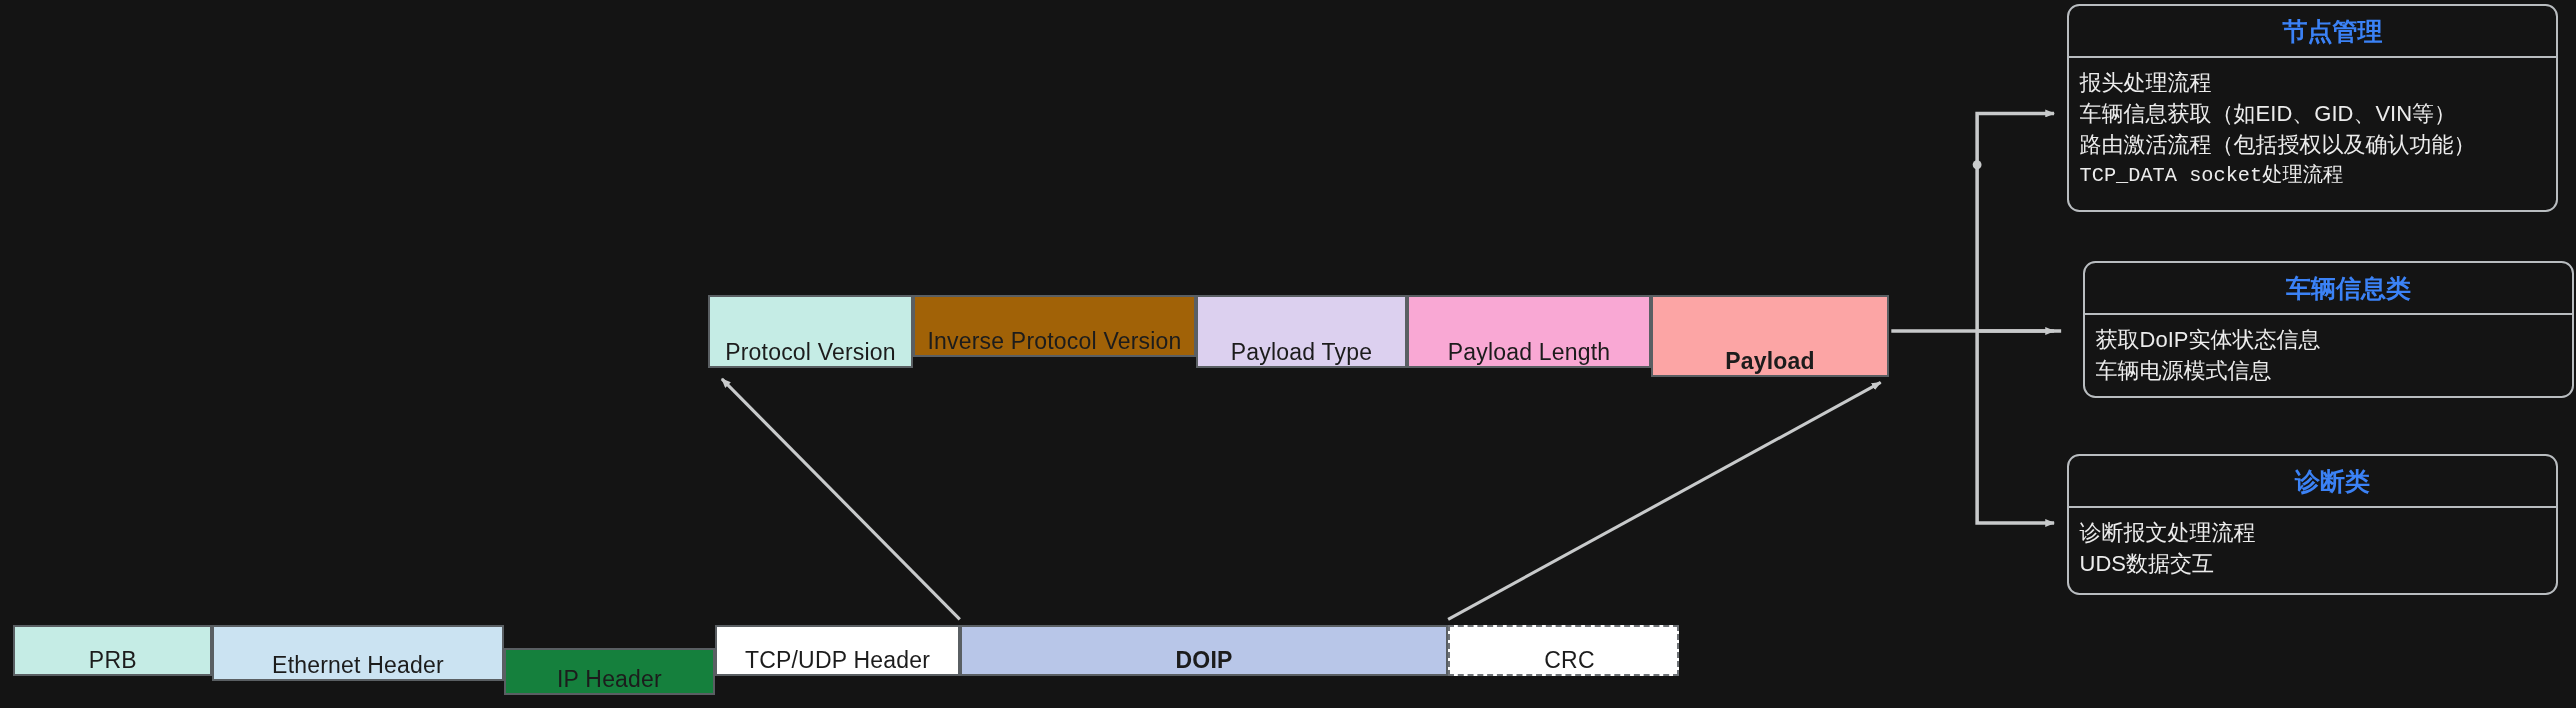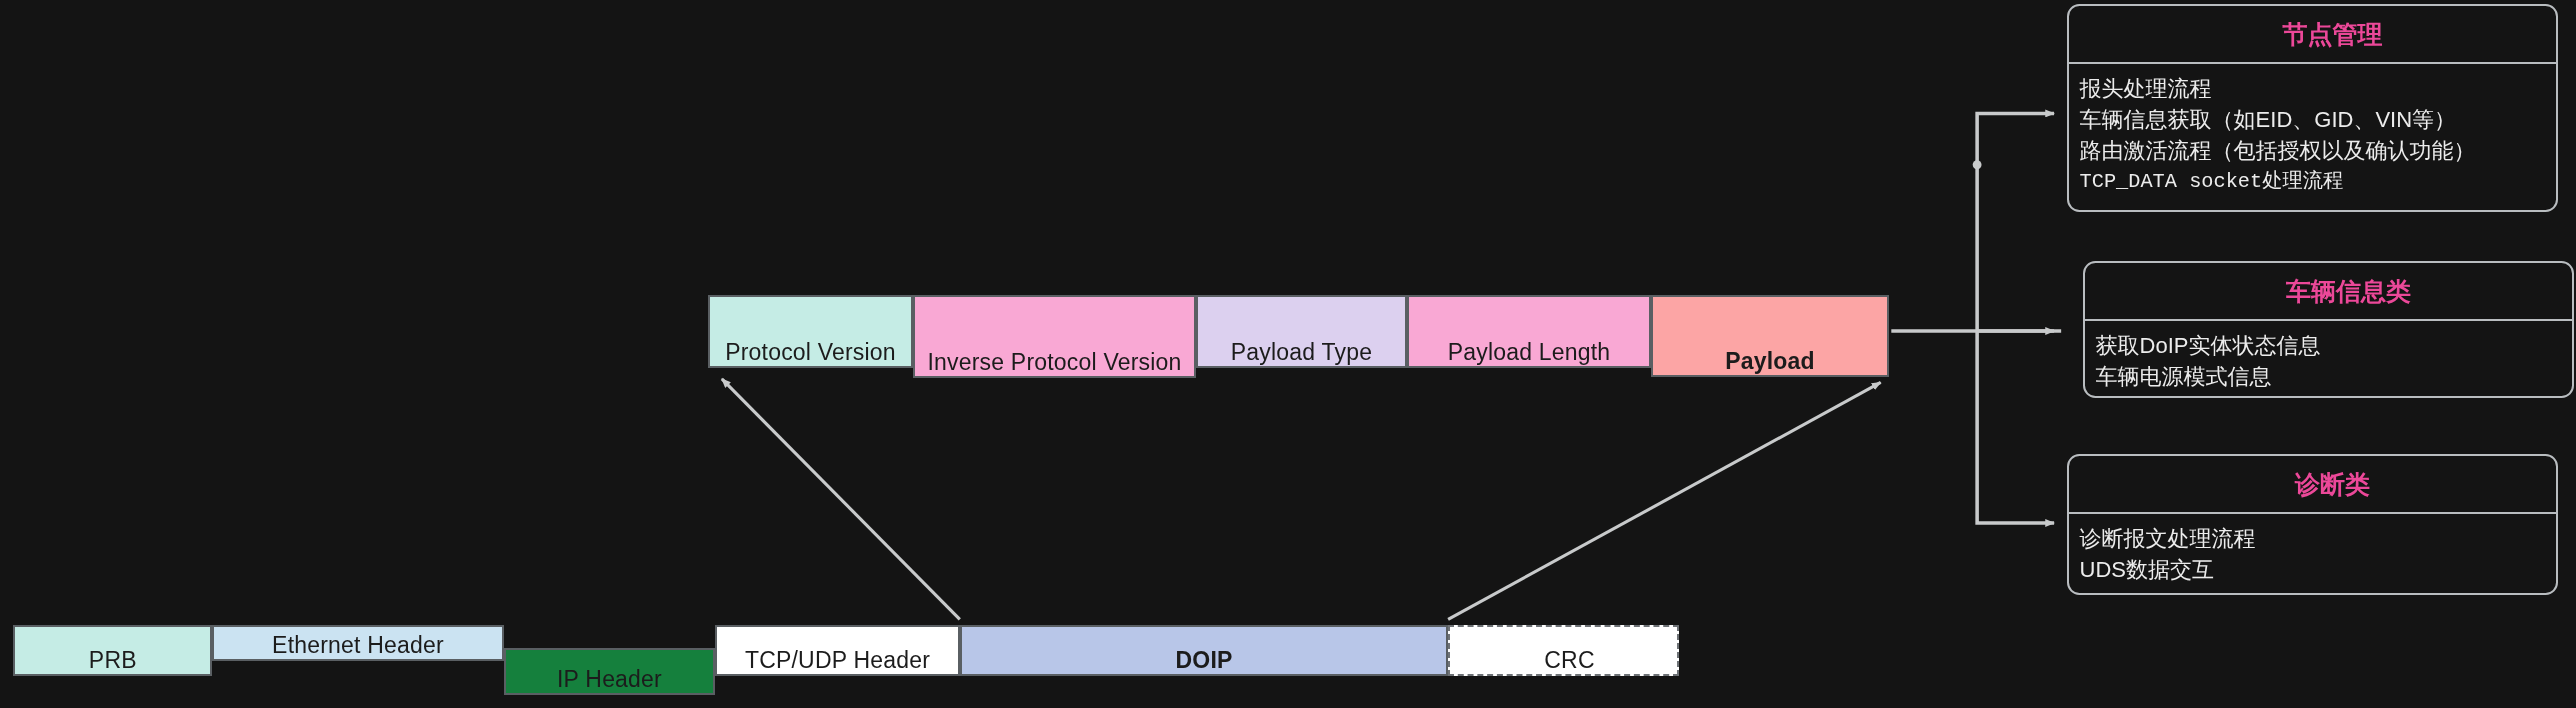--- a/index.html
+++ b/index.html
@@ -39,28 +39,28 @@
     position: absolute;
     box-sizing: border-box;
     border: 2.7px solid #b9bdc0;
     border-radius: 12.4px;
     background: #141414;
     color: #e8e8e8;
     overflow: hidden;
   }
   .classbox .cb-title {
     box-sizing: border-box;
-    height: 58px;
+    height: 52px;
     display: flex;
     align-items: center;
     justify-content: center;
     font-size: 25px;
     font-weight: bold;
     border-bottom: 2.7px solid #b9bdc0;
-    color: #ec4899;
+    color: #3b82f6;
     padding-left: 40px;
   }
   .classbox .cb-body {
     box-sizing: border-box;
     padding: 8.8px 10.6px 7px 10.6px;
     display: flex;
     flex-direction: column;
     justify-content: flex-start;
   }
   .classbox .cb-line {
@@ -85,39 +85,39 @@
 </style>
 </head>
 <body>
 
 <div id="stage">
 
   <div id="doip-header-row">
       <div class="seg" style="left: 708px; top: 295px; width: 205px; height: 73px; background: rgb(197, 236, 229);">
         <span>Protocol Version</span>
       </div>
-      <div class="seg" style="left: 913px; top: 295px; width: 283px; height: 83px; background: #f9a8d4;">
+      <div class="seg" style="left: 913px; top: 295px; width: 283px; height: 62px; background: #a16207;">
         <span>Inverse Protocol Version</span>
       </div>
       <div class="seg" style="left: 1196px; top: 295px; width: 211px; height: 73px; background: rgb(220, 208, 239);">
         <span>Payload Type</span>
       </div>
       <div class="seg" style="left: 1407px; top: 295px; width: 244px; height: 73px; background: #f9a8d4;">
         <span>Payload Length</span>
       </div>
       <div class="seg bold" style="left: 1651px; top: 295px; width: 238px; height: 82px; background: #fca5a5;">
         <span>Payload</span>
       </div>
     </div>
 
   <div id="frame-row">
       <div class="seg" style="left: 13.3px; top: 625px; width: 199px; height: 51px; background: rgb(197, 236, 229);">
         <span>PRB</span>
       </div>
-      <div class="seg" style="left: 212px; top: 625px; width: 292px; height: 36px; background: rgb(203, 227, 242);">
+      <div class="seg" style="left: 212px; top: 625px; width: 292px; height: 56px; background: rgb(203, 227, 242);">
         <span>Ethernet Header</span>
       </div>
       <div class="seg" style="left: 504px; top: 648px; width: 211px; height: 47px; background: #15803d;">
         <span>IP Header</span>
       </div>
       <div class="seg" style="left: 715px; top: 625px; width: 245px; height: 51px; background: rgb(255, 255, 255);">
         <span>TCP/UDP Header</span>
       </div>
       <div class="seg bold" style="left: 960px; top: 625px; width: 488px; height: 51px; background: rgb(184, 198, 232);">
         <span>DOIP</span>

